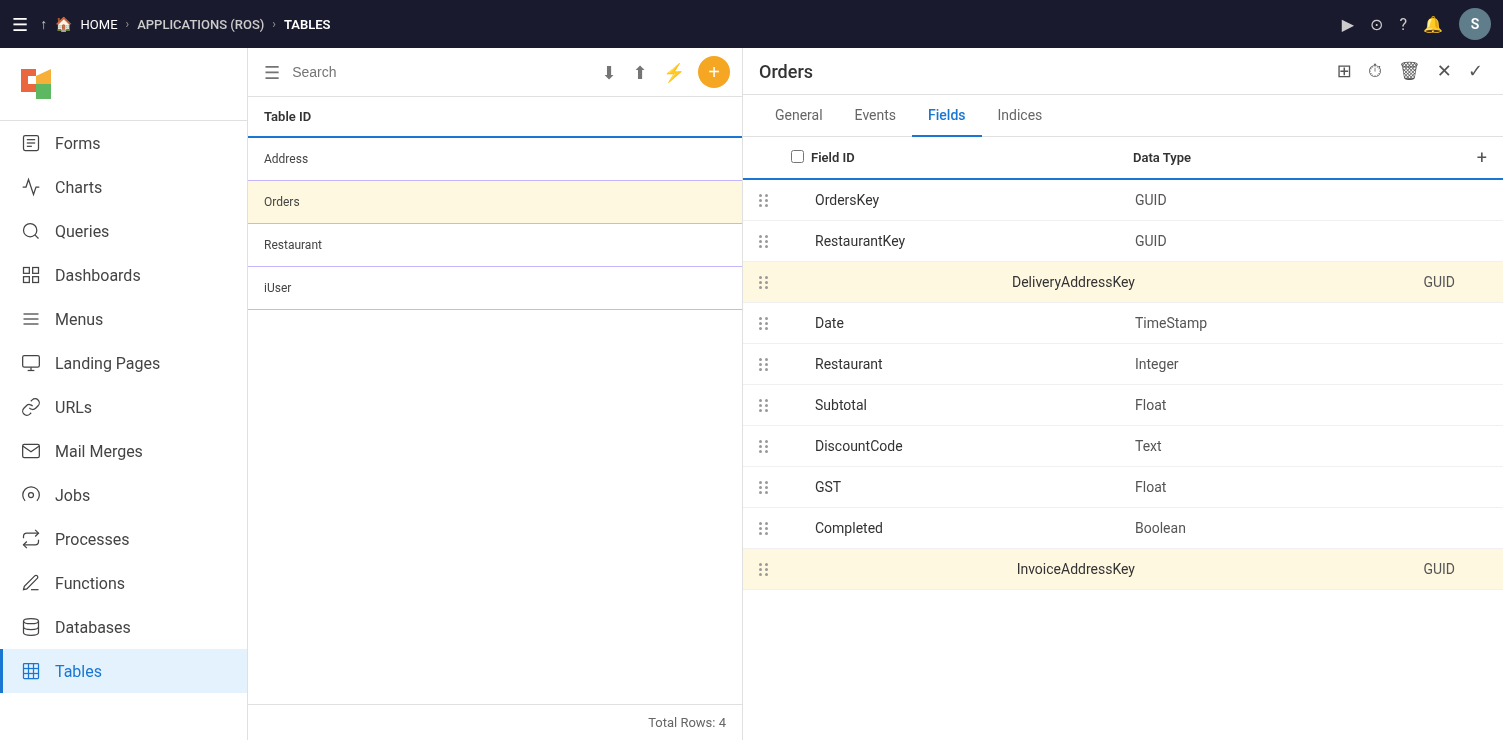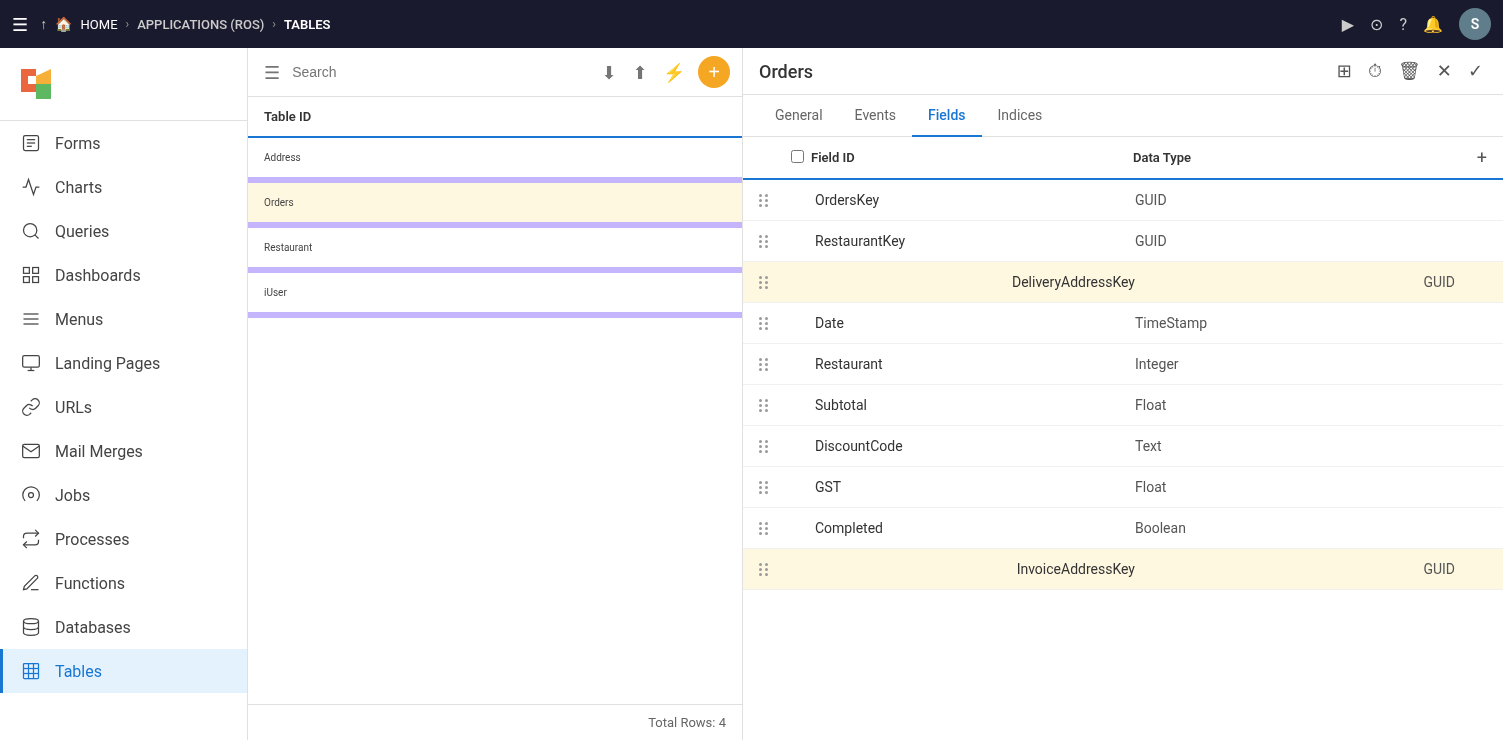--- a/index.html
+++ b/index.html
@@ -108,24 +108,24 @@
       padding: 12px 16px;
       font-weight: 600;
       font-size: 13px;
       color: #333;
       border-bottom: 2px solid #1976d2;
       background: #fff;
     }
     .table-list { flex: 1; overflow-y: auto; }
     .table-row {
       padding: 14px 16px;
-      border-bottom: 6px solid #c4b5fd;
+      border-bottom: 1px solid #c4b5fd;
       cursor: pointer;
       color: #444;
-      font-size: 10px;
+      font-size: 12px;
     }
     .table-row.active { background: #fff8e1; }
     .table-footer {
       padding: 10px 16px;
       text-align: right;
       font-size: 13px;
       color: #666;
       border-top: 1px solid #e0e0e0;
     }
 

